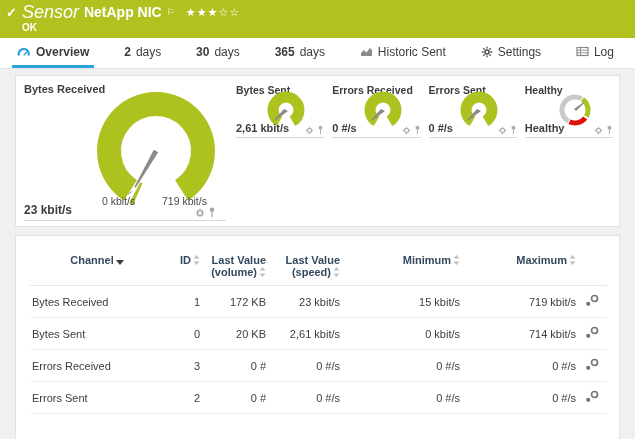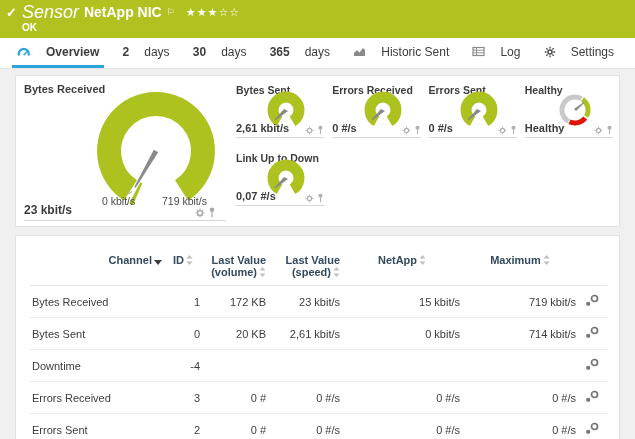--- a/index.html
+++ b/index.html
@@ -13,21 +13,21 @@
   .sensor-type{font-style:italic;font-size:18px;}
   .sensor-name{font-weight:bold;font-size:14px;}
   .flagic{font-size:9px;align-self:flex-start;margin-top:1px;}
   .stars{font-size:11px;letter-spacing:1px;margin-left:6px;cursor:pointer;}
   .tb2{font-size:10px;font-weight:bold;padding-left:16px;line-height:14px;}
 
   
   .tabs{height:30px;background:#fff;border-bottom:1px solid #e6e6e6;display:flex;
         justify-content:space-between;align-items:stretch;padding:0 16px 0 12px;
         font-size:12px;color:#3c3c3c;}
-  .tab{display:flex;align-items:center;gap:15px;padding:0 5px;cursor:pointer;
+  .tab{display:flex;align-items:center;gap:5px;padding:0 5px;cursor:pointer;
        border-bottom:3px solid transparent;box-sizing:border-box;}
   .tab.active{border-bottom-color:#2da3dc;font-weight:bold;}
   .tab b{font-weight:bold;}
   .tab .days{margin-left:0;}
   .tab svg{display:block;}
 
   
   .content{padding:6px 15px 0;}
   .gauge-panel{position:relative;height:152px;background:#fff;border:1px solid #e2e2e2;box-sizing:border-box;}
   .panel-title{position:absolute;left:8px;top:7px;font-size:11px;font-weight:bold;color:#3c3c3c;}
@@ -44,23 +44,23 @@
   .sp{position:relative;height:68px;}
   .sp-title{position:absolute;left:0;top:5px;font-size:10.5px;font-weight:bold;color:#3c3c3c;white-space:nowrap;}
   .sp-svg{position:absolute;right:14px;top:9px;}
   .sp-value{position:absolute;left:0;bottom:13px;font-size:11px;font-weight:bold;color:#3c3c3c;}
   .sp-line{position:absolute;left:0;right:2px;bottom:9px;border-top:1px solid #d8d8d8;}
   .sp-icons{right:2px;bottom:12px;}
 
   
   .table-panel{margin-top:8px;background:#fff;border:1px solid #e2e2e2;padding:10px 14px 0;min-height:250px;box-sizing:border-box;}
   table{width:100%;border-collapse:collapse;font-size:11px;color:#3c3c3c;table-layout:fixed;}
-  thead th{color:#33495e;font-weight:bold;text-align:center;vertical-align:top;
+  thead th{color:#33495e;font-weight:bold;text-align:right;vertical-align:top;
            padding:8px 2px 6px;border-bottom:1px solid #e8e8e8;}
-  th.al{text-align:right;} th.ac{text-align:right;}
+  th.al{text-align:center;} th.ac{text-align:right;}
   th .hicon{display:inline-block;vertical-align:middle;margin-left:2px;cursor:pointer;}
   tbody td{padding:0 2px;height:31px;border-bottom:1px solid #ededed;text-align:right;white-space:nowrap;
            overflow:hidden;}
   td.al{text-align:left;}
   td.ic{text-align:center;cursor:pointer;}
 </style>
 </head>
 <body>
 
 <div class="wrap">
@@ -96,32 +96,32 @@
       <b>365</b>
         <span class="days">days</span>
     </div>
     <div class="tab">
       <svg class="tab-ic" width="13" height="11" viewBox="0 0 13 11">
           <path d="M1 10 V7 L4 4 L6.5 6.5 L10 2 L12 4 V10 Z" fill="#8a8a8a"></path>
         </svg>
       <span>Historic Sent</span>
     </div>
     <div class="tab">
+      <svg class="tab-ic" width="12" height="12" viewBox="0 0 12 12">
+          <circle cx="6" cy="6" r="2" fill="none" stroke="#4a4a4a" stroke-width="1.5"></circle>
+          <path d="M6 0.8V2.6M6 9.4v1.8M0.8 6H2.6M9.4 6h1.8M2.3 2.3l1.3 1.3M8.4 8.4l1.3 1.3M9.7 2.3L8.4 3.6M3.6 8.4L2.3 9.7" stroke="#4a4a4a" stroke-width="1.4"></path>
+        </svg>
+      <span>Settings</span>
+    </div>
+    <div class="tab">
       <svg class="tab-ic" width="13" height="11" viewBox="0 0 13 11">
           <rect x="1" y="1.5" width="11" height="8" fill="none" stroke="#8a8a8a" stroke-width="1.2"></rect>
           <path d="M1 4.2 H12 M1 6.8 H12 M4.5 1.5 V9.5" stroke="#8a8a8a" stroke-width="0.9"></path>
         </svg>
       <span>Log</span>
-    </div>
-    <div class="tab">
-      <svg class="tab-ic" width="12" height="12" viewBox="0 0 12 12">
-          <circle cx="6" cy="6" r="2" fill="none" stroke="#4a4a4a" stroke-width="1.5"></circle>
-          <path d="M6 0.8V2.6M6 9.4v1.8M0.8 6H2.6M9.4 6h1.8M2.3 2.3l1.3 1.3M8.4 8.4l1.3 1.3M9.7 2.3L8.4 3.6M3.6 8.4L2.3 9.7" stroke="#4a4a4a" stroke-width="1.4"></path>
-        </svg>
-      <span>Settings</span>
     </div>
   </div>
 
   <div class="content">
 
     <div class="gauge-panel">
 
       <div style="position:absolute;left:0;top:0;width:218px;height:100%;">
         <span class="panel-title">Bytes Received</span>
         <svg class="big-svg" width="150" height="120" viewBox="0 0 150 120">
@@ -223,39 +223,20 @@
                 <circle cx="5" cy="5" r="2.4" fill="none" stroke="#b0b0b0" stroke-width="1.4"></circle>
                 <path d="M5 0.6V2M5 8v1.4M0.6 5H2M8 5h1.4" stroke="#b0b0b0" stroke-width="1.1"></path>
               </svg>
             <svg width="7" height="10" viewBox="0 0 8 11">
                 <circle cx="4" cy="2.8" r="2.3" fill="#b0b0b0"></circle>
                 <rect x="3.4" y="4.8" width="1.2" height="5.4" fill="#b0b0b0"></rect>
               </svg>
           </span>
         </div>
 
-        <div class="sp">
-          <span class="sp-title">Link Up to Down</span>
-          <svg class="sp-svg" width="50" height="42" viewBox="0 0 50 42">
-            <path d="M 17.5 33.3 A 13 13 0 1 1 30.5 33.3" stroke="#adc11f" stroke-width="11" fill="none"></path>
-            <polygon points="26,23.1 22,20.9 12.6,31.6 13.2,32.4" fill="#8a8a8a"></polygon>
-          </svg>
-          <span class="sp-value">0,07 #/s</span>
-          <span class="sp-line"></span>
-          <span class="mini-icons sp-icons">
-            <svg width="9" height="9" viewBox="0 0 10 10">
-                <circle cx="5" cy="5" r="2.4" fill="none" stroke="#b0b0b0" stroke-width="1.4"></circle>
-                <path d="M5 0.6V2M5 8v1.4M0.6 5H2M8 5h1.4" stroke="#b0b0b0" stroke-width="1.1"></path>
-              </svg>
-            <svg width="7" height="10" viewBox="0 0 8 11">
-                <circle cx="4" cy="2.8" r="2.3" fill="#b0b0b0"></circle>
-                <rect x="3.4" y="4.8" width="1.2" height="5.4" fill="#b0b0b0"></rect>
-              </svg>
-          </span>
-        </div>
 
       </div>
     </div>
 
     <div class="table-panel">
       <table>
         <colgroup>
           <col style="width:134px">
             <col style="width:38px">
             <col style="width:66px">
@@ -274,21 +255,21 @@
                     <path d="M3.5 10 L6.5 6.5 H0.5 Z" fill="#c0c0c0"></path>
                   </svg></span></th>
             <th class="ac"><span>Last Value (volume)</span><span class="hicon"><svg width="7" height="10" viewBox="0 0 7 10">
                     <path d="M3.5 0 L6.5 3.5 H0.5 Z" fill="#c0c0c0"></path>
                     <path d="M3.5 10 L6.5 6.5 H0.5 Z" fill="#c0c0c0"></path>
                   </svg></span></th>
             <th class="ac"><span>Last Value (speed)</span><span class="hicon"><svg width="7" height="10" viewBox="0 0 7 10">
                     <path d="M3.5 0 L6.5 3.5 H0.5 Z" fill="#c0c0c0"></path>
                     <path d="M3.5 10 L6.5 6.5 H0.5 Z" fill="#c0c0c0"></path>
                   </svg></span></th>
-            <th><span>NetApp</span><span class="hicon"><svg width="7" height="10" viewBox="0 0 7 10">
+            <th><span>Minimum</span><span class="hicon"><svg width="7" height="10" viewBox="0 0 7 10">
                     <path d="M3.5 0 L6.5 3.5 H0.5 Z" fill="#c0c0c0"></path>
                     <path d="M3.5 10 L6.5 6.5 H0.5 Z" fill="#c0c0c0"></path>
                   </svg></span></th>
             <th><span>Maximum</span><span class="hicon"><svg width="7" height="10" viewBox="0 0 7 10">
                     <path d="M3.5 0 L6.5 3.5 H0.5 Z" fill="#c0c0c0"></path>
                     <path d="M3.5 10 L6.5 6.5 H0.5 Z" fill="#c0c0c0"></path>
                   </svg></span></th>
             <th></th>
           </tr>
         </thead>
@@ -311,54 +292,42 @@
             <td>20 KB</td>
             <td>2,61 kbit/s</td>
             <td>0 kbit/s</td>
             <td>714 kbit/s</td>
             <td class="ic"><svg width="15" height="13" viewBox="0 0 15 13">
                   <circle cx="9.5" cy="4.5" r="3" fill="none" stroke="#757575" stroke-width="1.7"></circle>
                   <circle cx="3.2" cy="9.8" r="2.1" fill="#757575"></circle>
                 </svg></td>
           </tr>
           <tr>
-            <td class="al">Downtime</td>
-            <td>-4</td>
-            <td></td>
-            <td></td>
-            <td></td>
-            <td></td>
+            <td class="al">Errors Received</td>
+            <td>3</td>
+            <td>0 #</td>
+            <td>0 #/s</td>
+            <td>0 #/s</td>
+            <td>0 #/s</td>
             <td class="ic"><svg width="15" height="13" viewBox="0 0 15 13">
                   <circle cx="9.5" cy="4.5" r="3" fill="none" stroke="#757575" stroke-width="1.7"></circle>
                   <circle cx="3.2" cy="9.8" r="2.1" fill="#757575"></circle>
                 </svg></td>
           </tr>
           <tr>
-            <td class="al">Errors Received</td>
-            <td>3</td>
+            <td class="al">Errors Sent</td>
+            <td>2</td>
             <td>0 #</td>
             <td>0 #/s</td>
             <td>0 #/s</td>
             <td>0 #/s</td>
             <td class="ic"><svg width="15" height="13" viewBox="0 0 15 13">
                   <circle cx="9.5" cy="4.5" r="3" fill="none" stroke="#757575" stroke-width="1.7"></circle>
                   <circle cx="3.2" cy="9.8" r="2.1" fill="#757575"></circle>
                 </svg></td>
           </tr>
-          <tr>
-            <td class="al">Errors Sent</td>
-            <td>2</td>
-            <td>0 #</td>
-            <td>0 #/s</td>
-            <td>0 #/s</td>
-            <td>0 #/s</td>
-            <td class="ic"><svg width="15" height="13" viewBox="0 0 15 13">
-                  <circle cx="9.5" cy="4.5" r="3" fill="none" stroke="#757575" stroke-width="1.7"></circle>
-                  <circle cx="3.2" cy="9.8" r="2.1" fill="#757575"></circle>
-                </svg></td>
-          </tr>
 
         </tbody>
       </table>
     </div>
 
   </div>
 </div>
 
 </body></html>

